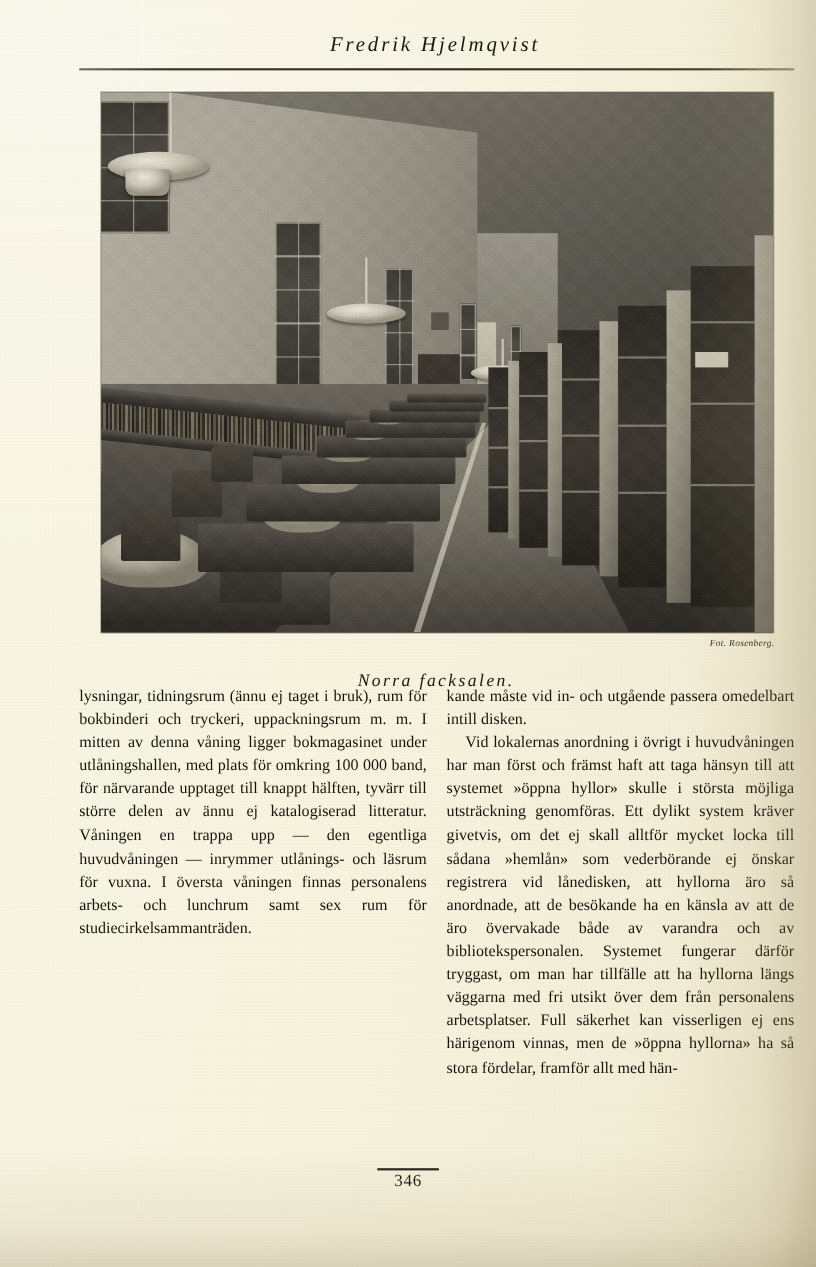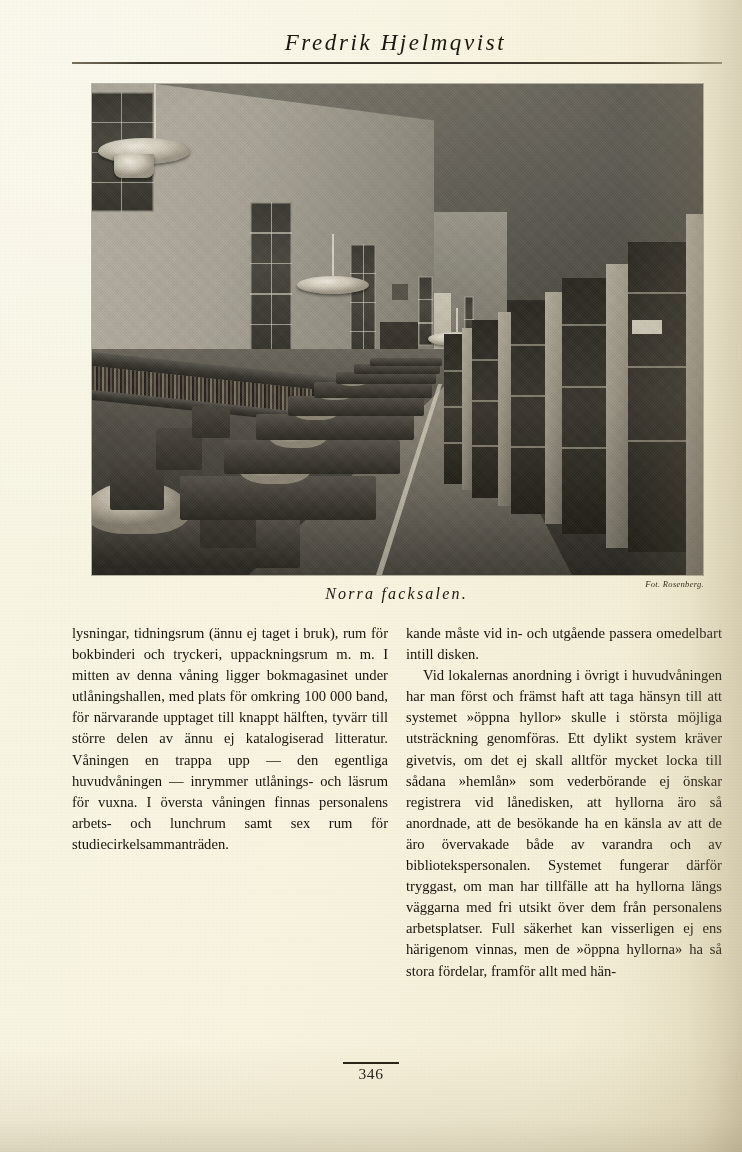--- a/index.html
+++ b/index.html
@@ -54,21 +54,21 @@
   
   #running-head {
     position: absolute;
     left: 72px;
     top: 30px;
     width: 650px;
     text-align: center;
   }
   #running-head .rh-text {
     font-style: italic;
-    font-size: 23px;
+    font-size: 19px;
     letter-spacing: 2.6px;
     color: #1b1710;
     display: inline-block;
     padding-right: 3px;
     text-align: center;
   }
   #head-rule {
     position: absolute;
     left: 72px;
     top: 62px;
@@ -117,21 +117,21 @@
     right: 38px;
     top: 579px;
     font-style: italic;
     font-size: 8.5px;
     letter-spacing: .3px;
     color: #2a2419;
   }
   #caption {
     position: absolute;
     left: 92px;
-    top: 585px;
+    top: 611px;
     width: 611px;
     text-align: center;
   }
   #caption .cap-text {
     font-style: italic;
     font-size: 16px;
     letter-spacing: 2.2px;
     color: #1b1710;
     display: inline-block;
     padding-right: 2px;

